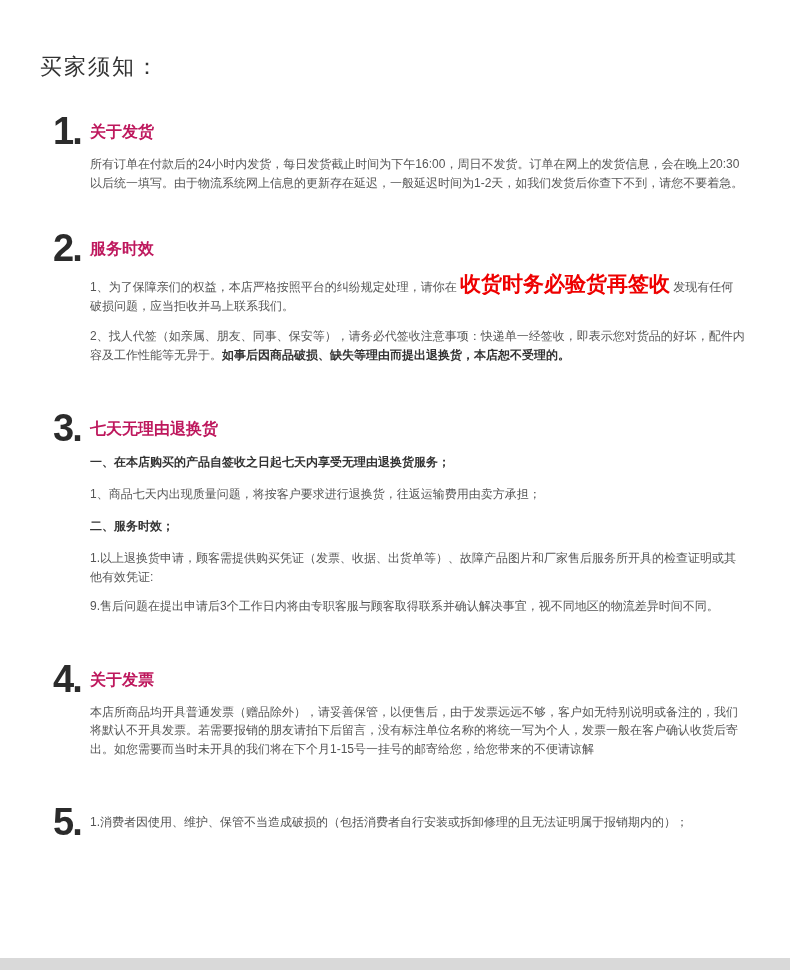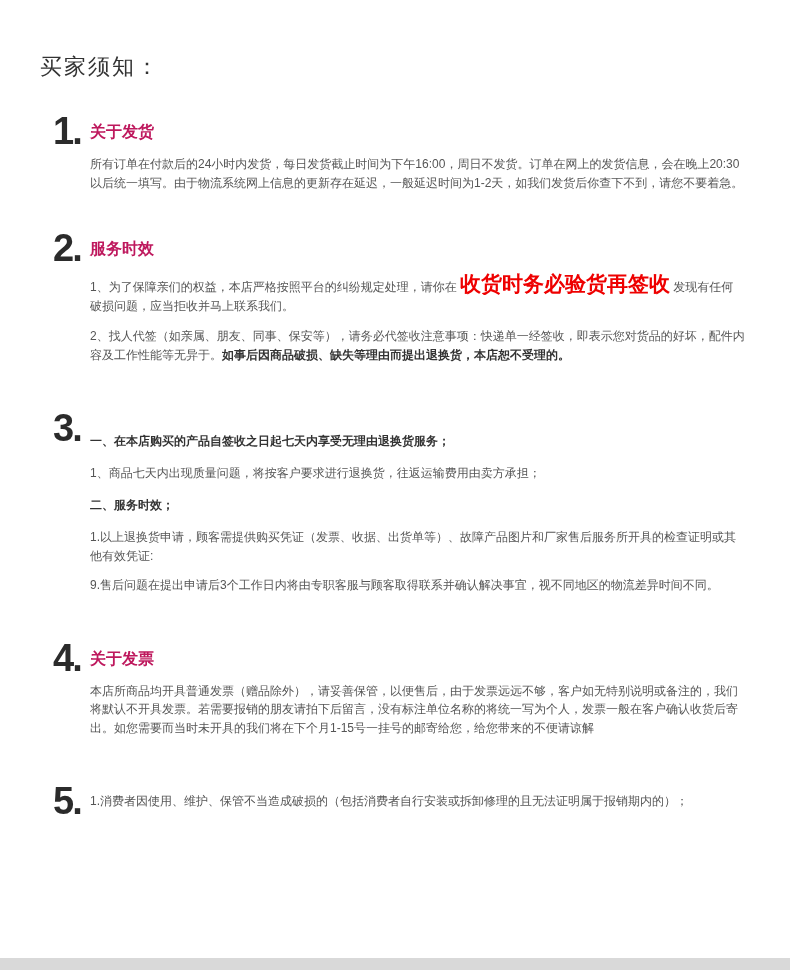--- a/index.html
+++ b/index.html
@@ -94,20 +94,21 @@
       </p>
       <p class="body-text">
         <span>2、找人代签（如亲属、朋友、同事、保安等），请务必代签收注意事项：快递单一经签收，即表示您对货品的好坏，配件内容及工作性能等无异于。</span><span class="bold-dark">如事后因商品破损、缺失等理由而提出退换货，本店恕不受理的。</span>
       </p>
     </div>
   </section>
 
   <section class="sec sec-returns">
     <div class="sec-num">3.</div>
     <div class="sec-content">
+      <h2 class="sec-heading">七天无理由退换货</h2>
 
       <h3 class="sub-heading">一、在本店购买的产品自签收之日起七天内享受无理由退换货服务；</h3>
       <p class="body-text">1、商品七天内出现质量问题，将按客户要求进行退换货，往返运输费用由卖方承担；</p>
 
       <h3 class="sub-heading">二、服务时效；</h3>
       <p class="body-text">1.以上退换货申请，顾客需提供购买凭证（发票、收据、出货单等）、故障产品图片和厂家售后服务所开具的检查证明或其他有效凭证:</p>
       <p class="body-text">9.售后问题在提出申请后3个工作日内将由专职客服与顾客取得联系并确认解决事宜，视不同地区的物流差异时间不同。</p>
     </div>
   </section>
 

